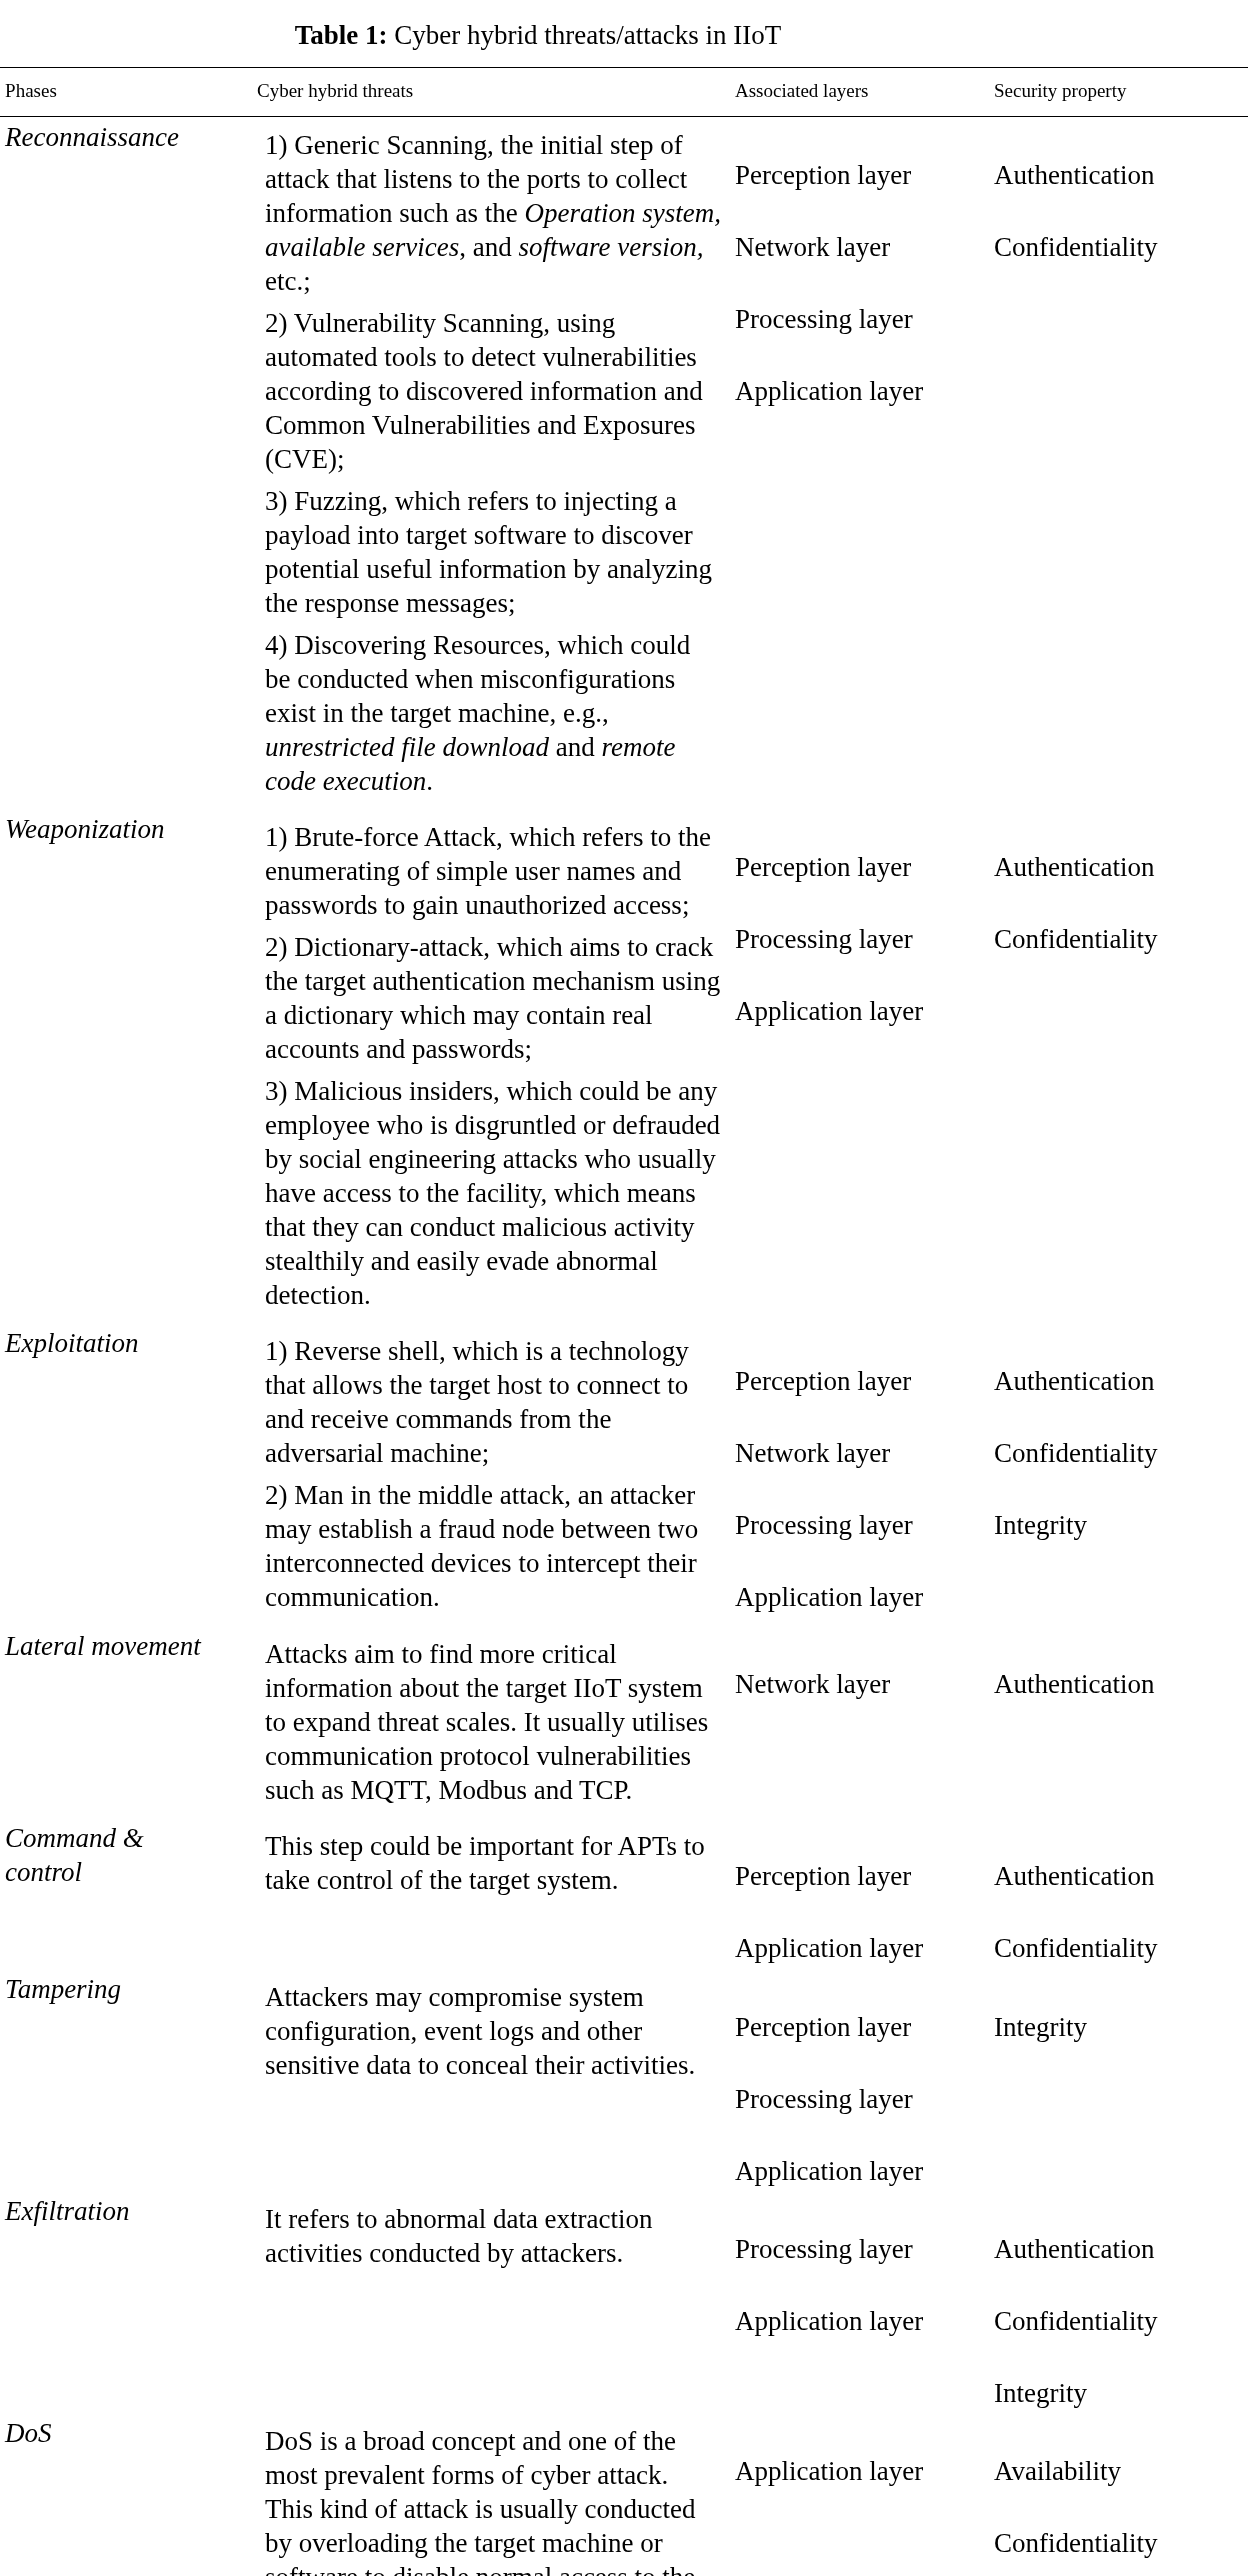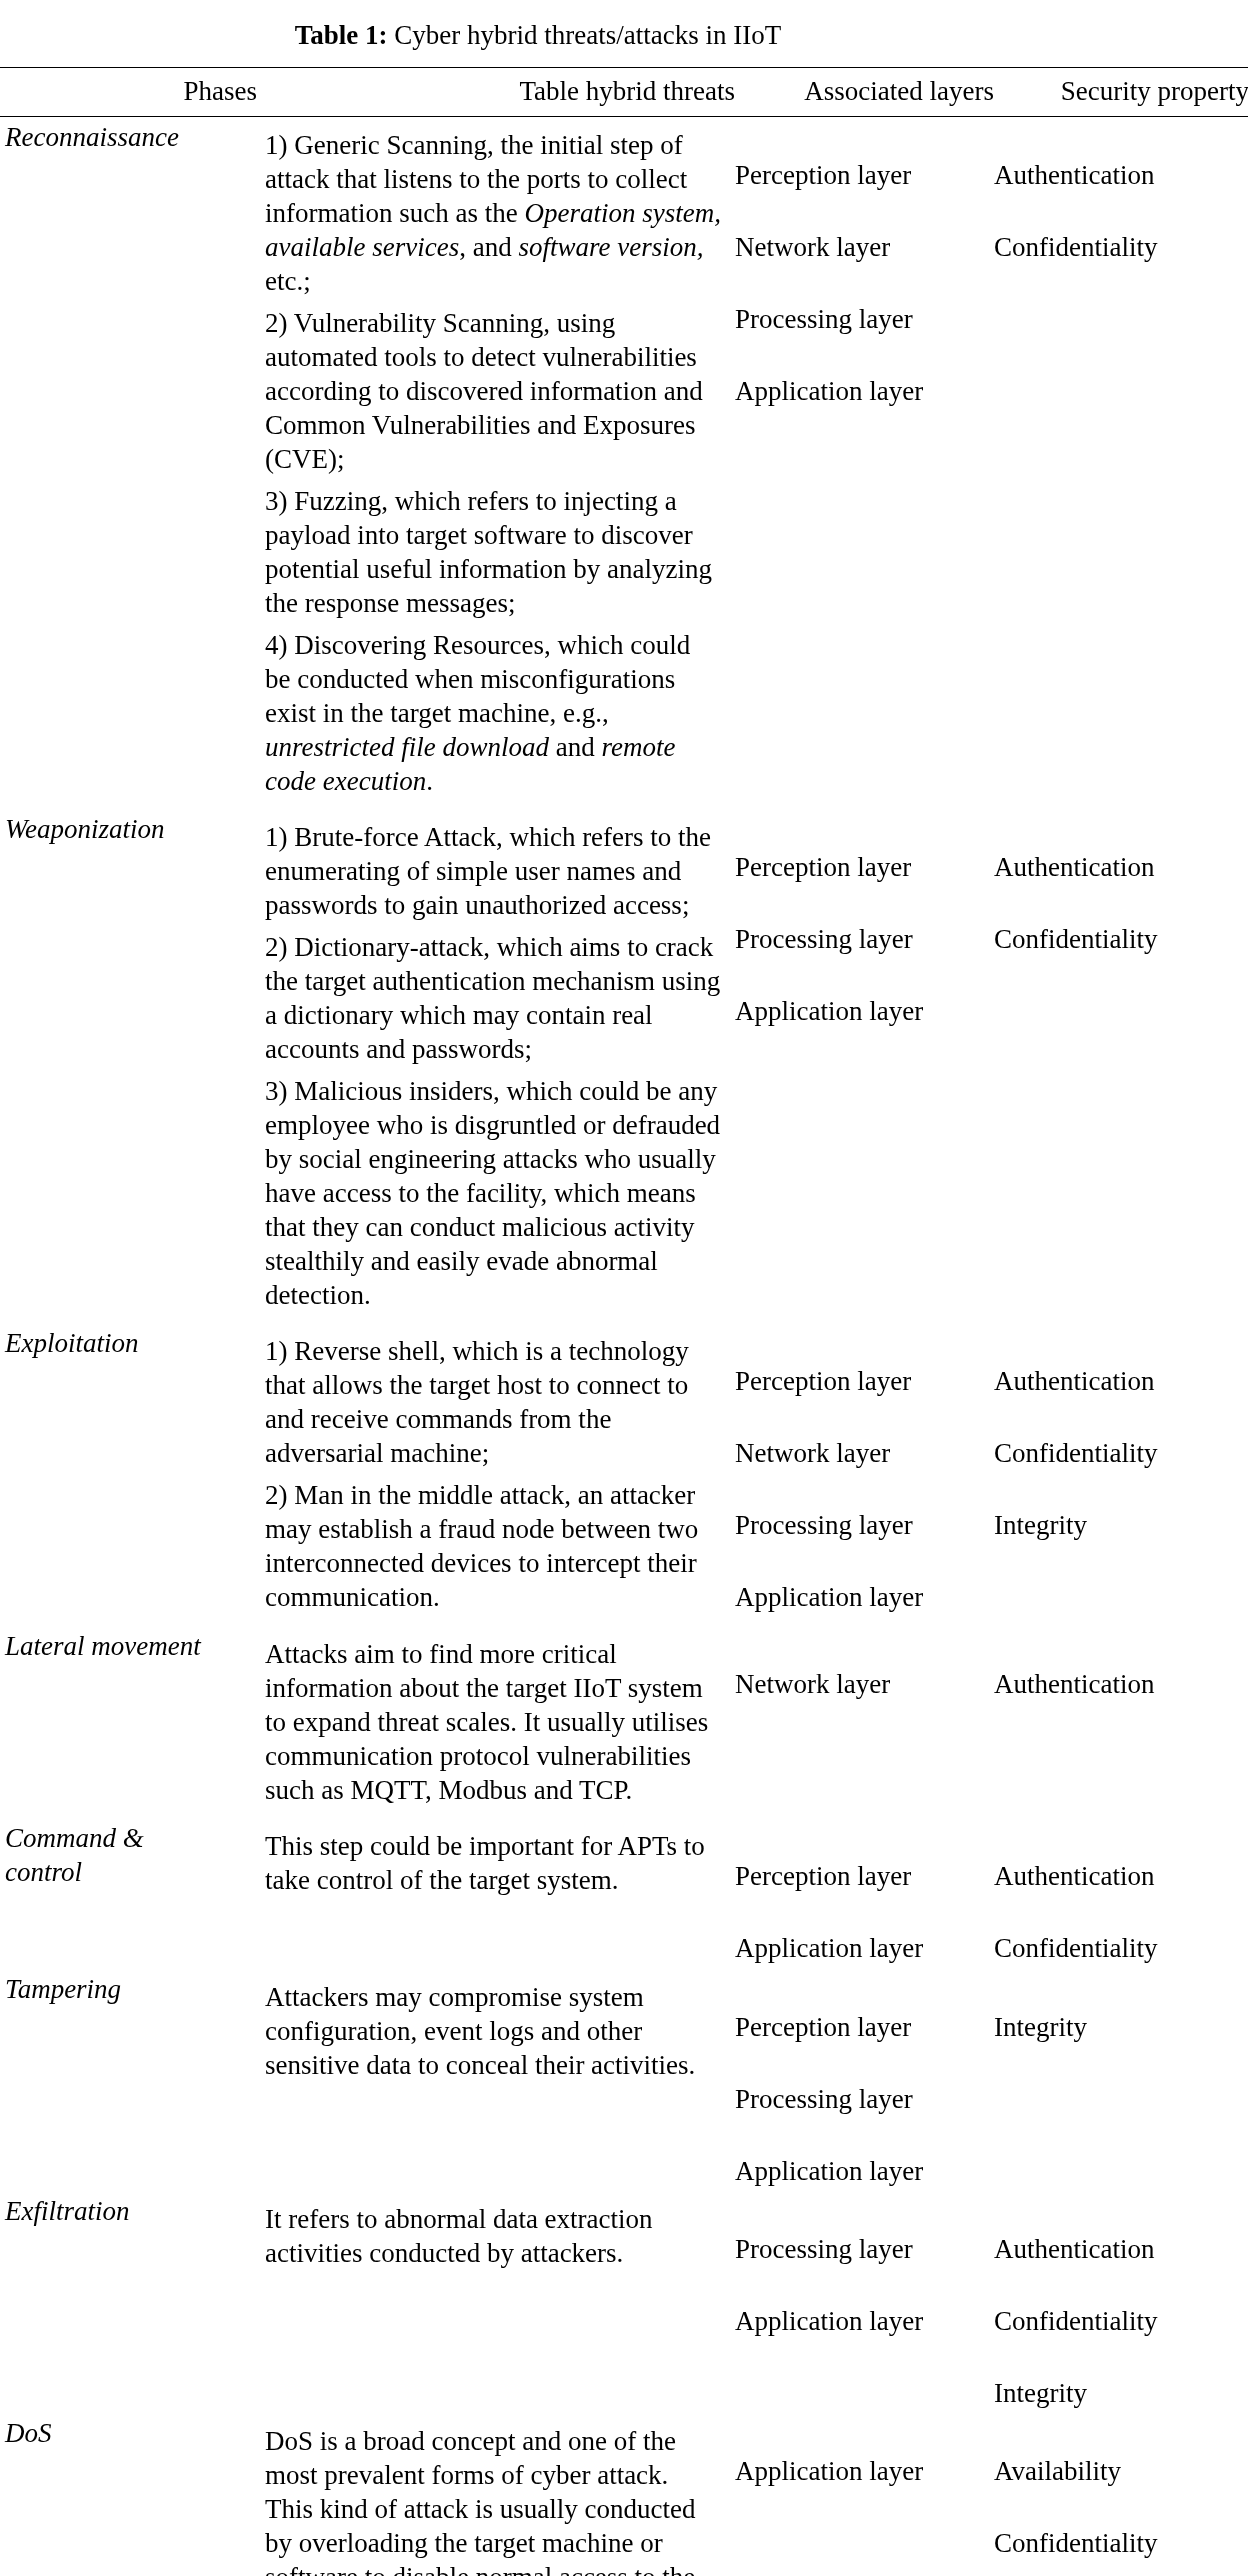--- a/index.html
+++ b/index.html
@@ -35,23 +35,23 @@
     border-top: 1.9px solid #000000;
     border-bottom: 1.9px solid #000000;
     font-size: 27px;
     line-height: 34px;
   }
   col.c-phase    { width: 257px; }
   col.c-threats  { width: 478px; }
   col.c-layers   { width: 259px; }
   col.c-security { width: 255px; }
   thead th {
-    text-align: right;
+    text-align: left;
     font-weight: normal;
-    font-size: 27px;
+    font-size: 19px;
     border-bottom: 1.3px solid #000000;
     padding: 6.4px 0 7.7px 0;
     vertical-align: top;
   }
   thead th.h-phase { padding-left: 5.1px; }
   tbody td {
     vertical-align: top;
     padding: 2.6px 5.1px 3.8px 0;
   }
   tbody td.col-phase {
@@ -82,21 +82,21 @@
   <table class="threats-table">
     <colgroup>
       <col class="c-phase">
       <col class="c-threats">
       <col class="c-layers">
       <col class="c-security">
     </colgroup>
     <thead>
       <tr>
         <th class="h-phase">Phases</th>
-        <th>Table hybrid threats</th>
+        <th>Cyber hybrid threats</th>
         <th>Associated layers</th>
         <th>Security property</th>
       </tr>
     </thead>
     <tbody>
         <tr>
           <td class="col-phase">Reconnaissance</td>
           <td class="col-threats">
             <div class="threat-item"><span>1) Generic Scanning, the initial step of attack that listens to the ports to collect information such as the </span><span class="it">Operation system, available services</span><span>, and </span><span class="it">software version,</span><span> etc.;</span></div>
             <div class="threat-item"><span>2) Vulnerability Scanning, using automated tools to detect vulnerabilities according to discovered information and Common Vulnerabilities and Exposures (CVE);</span></div>

